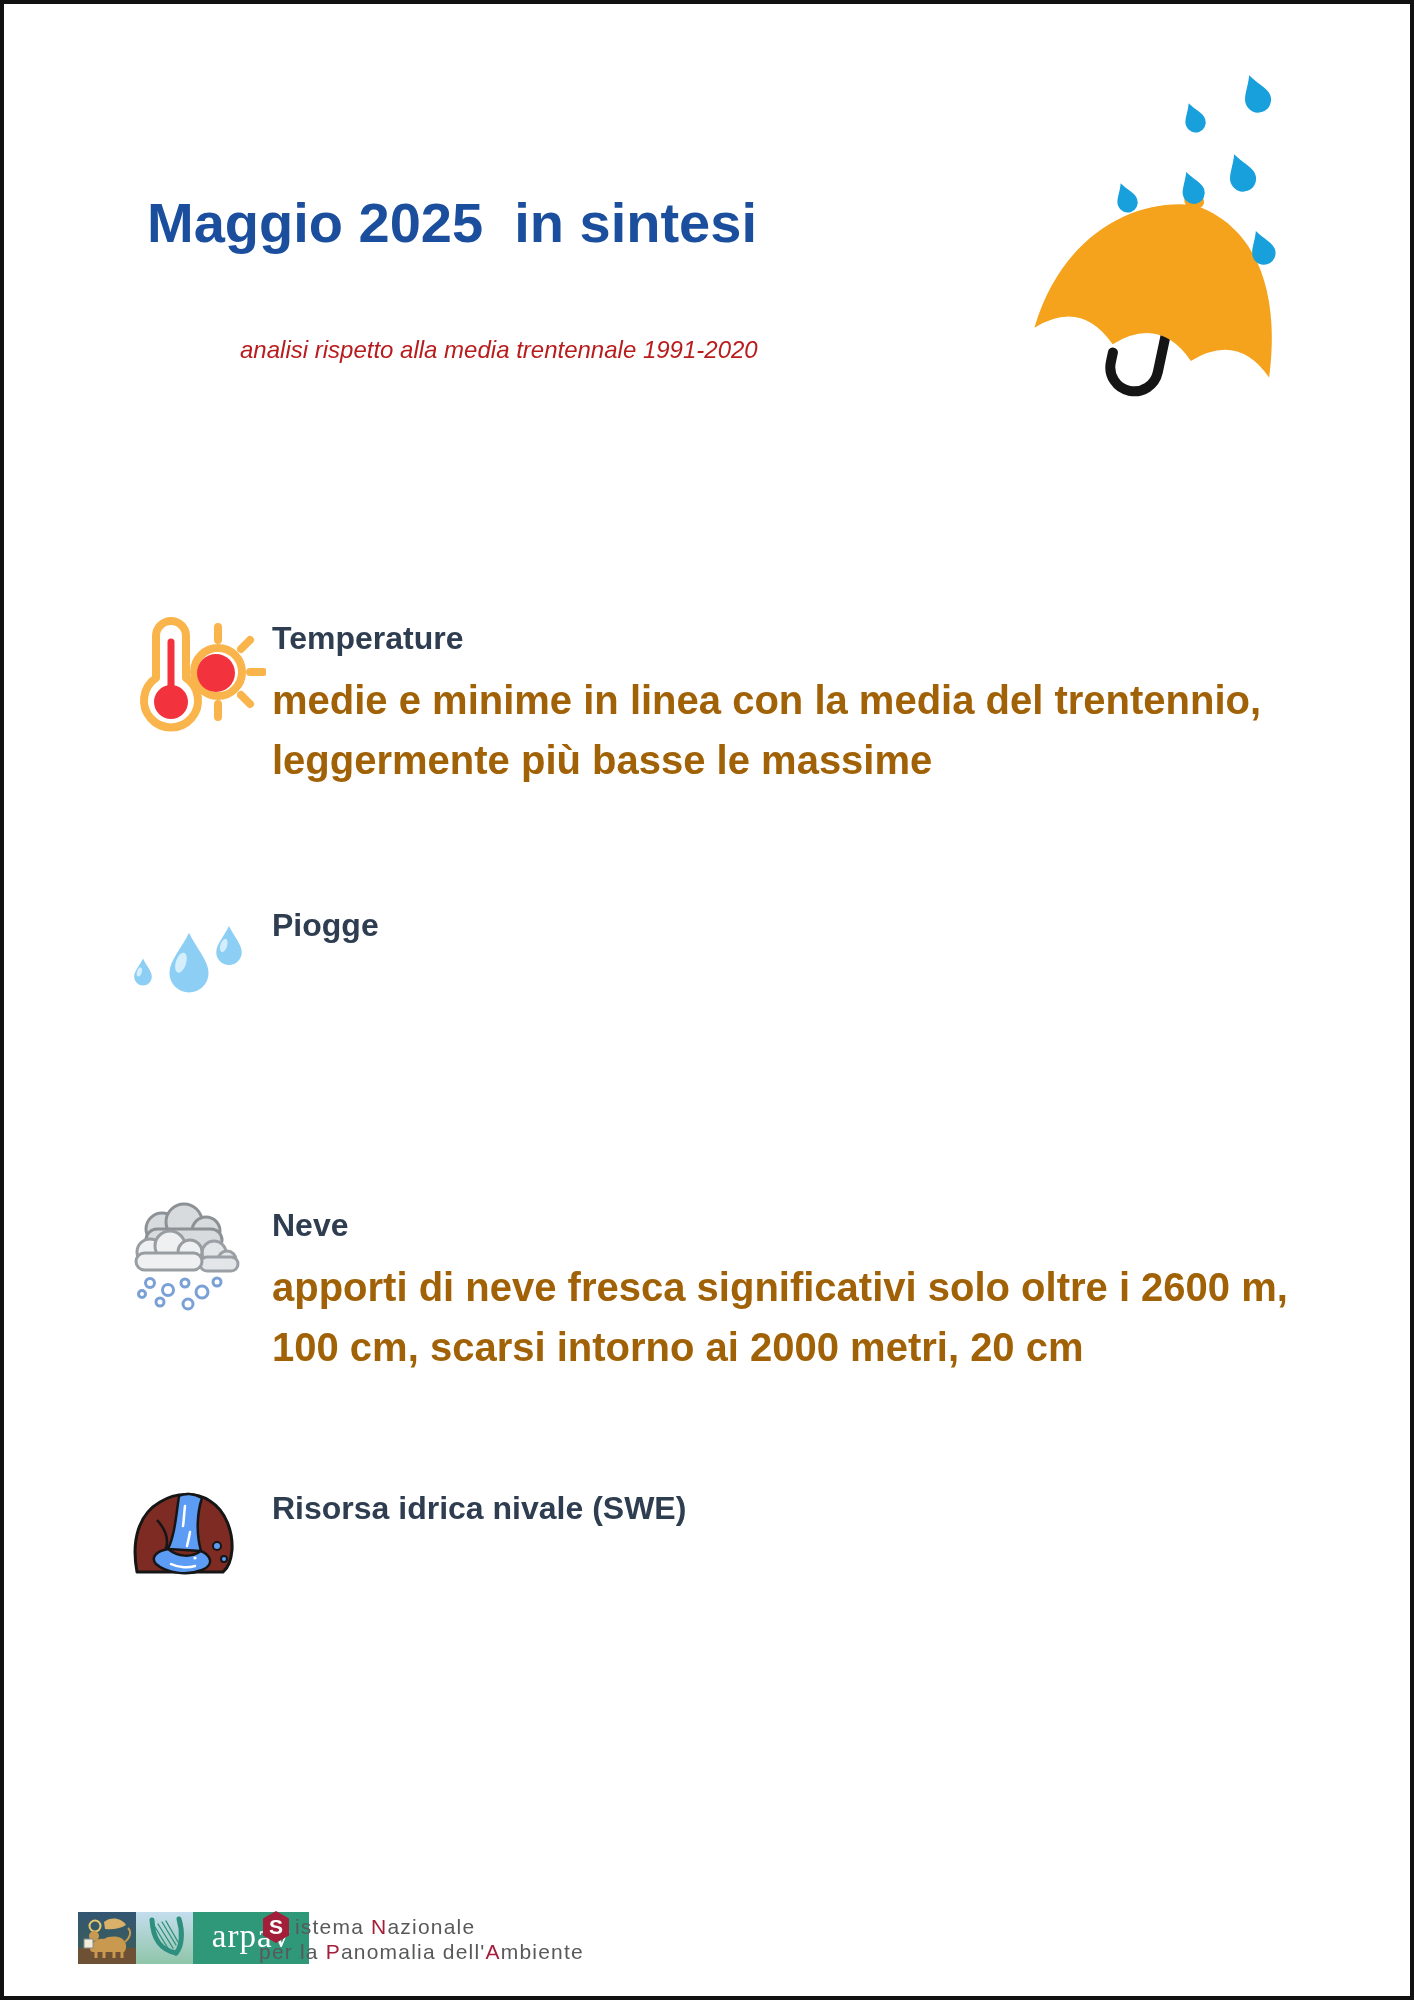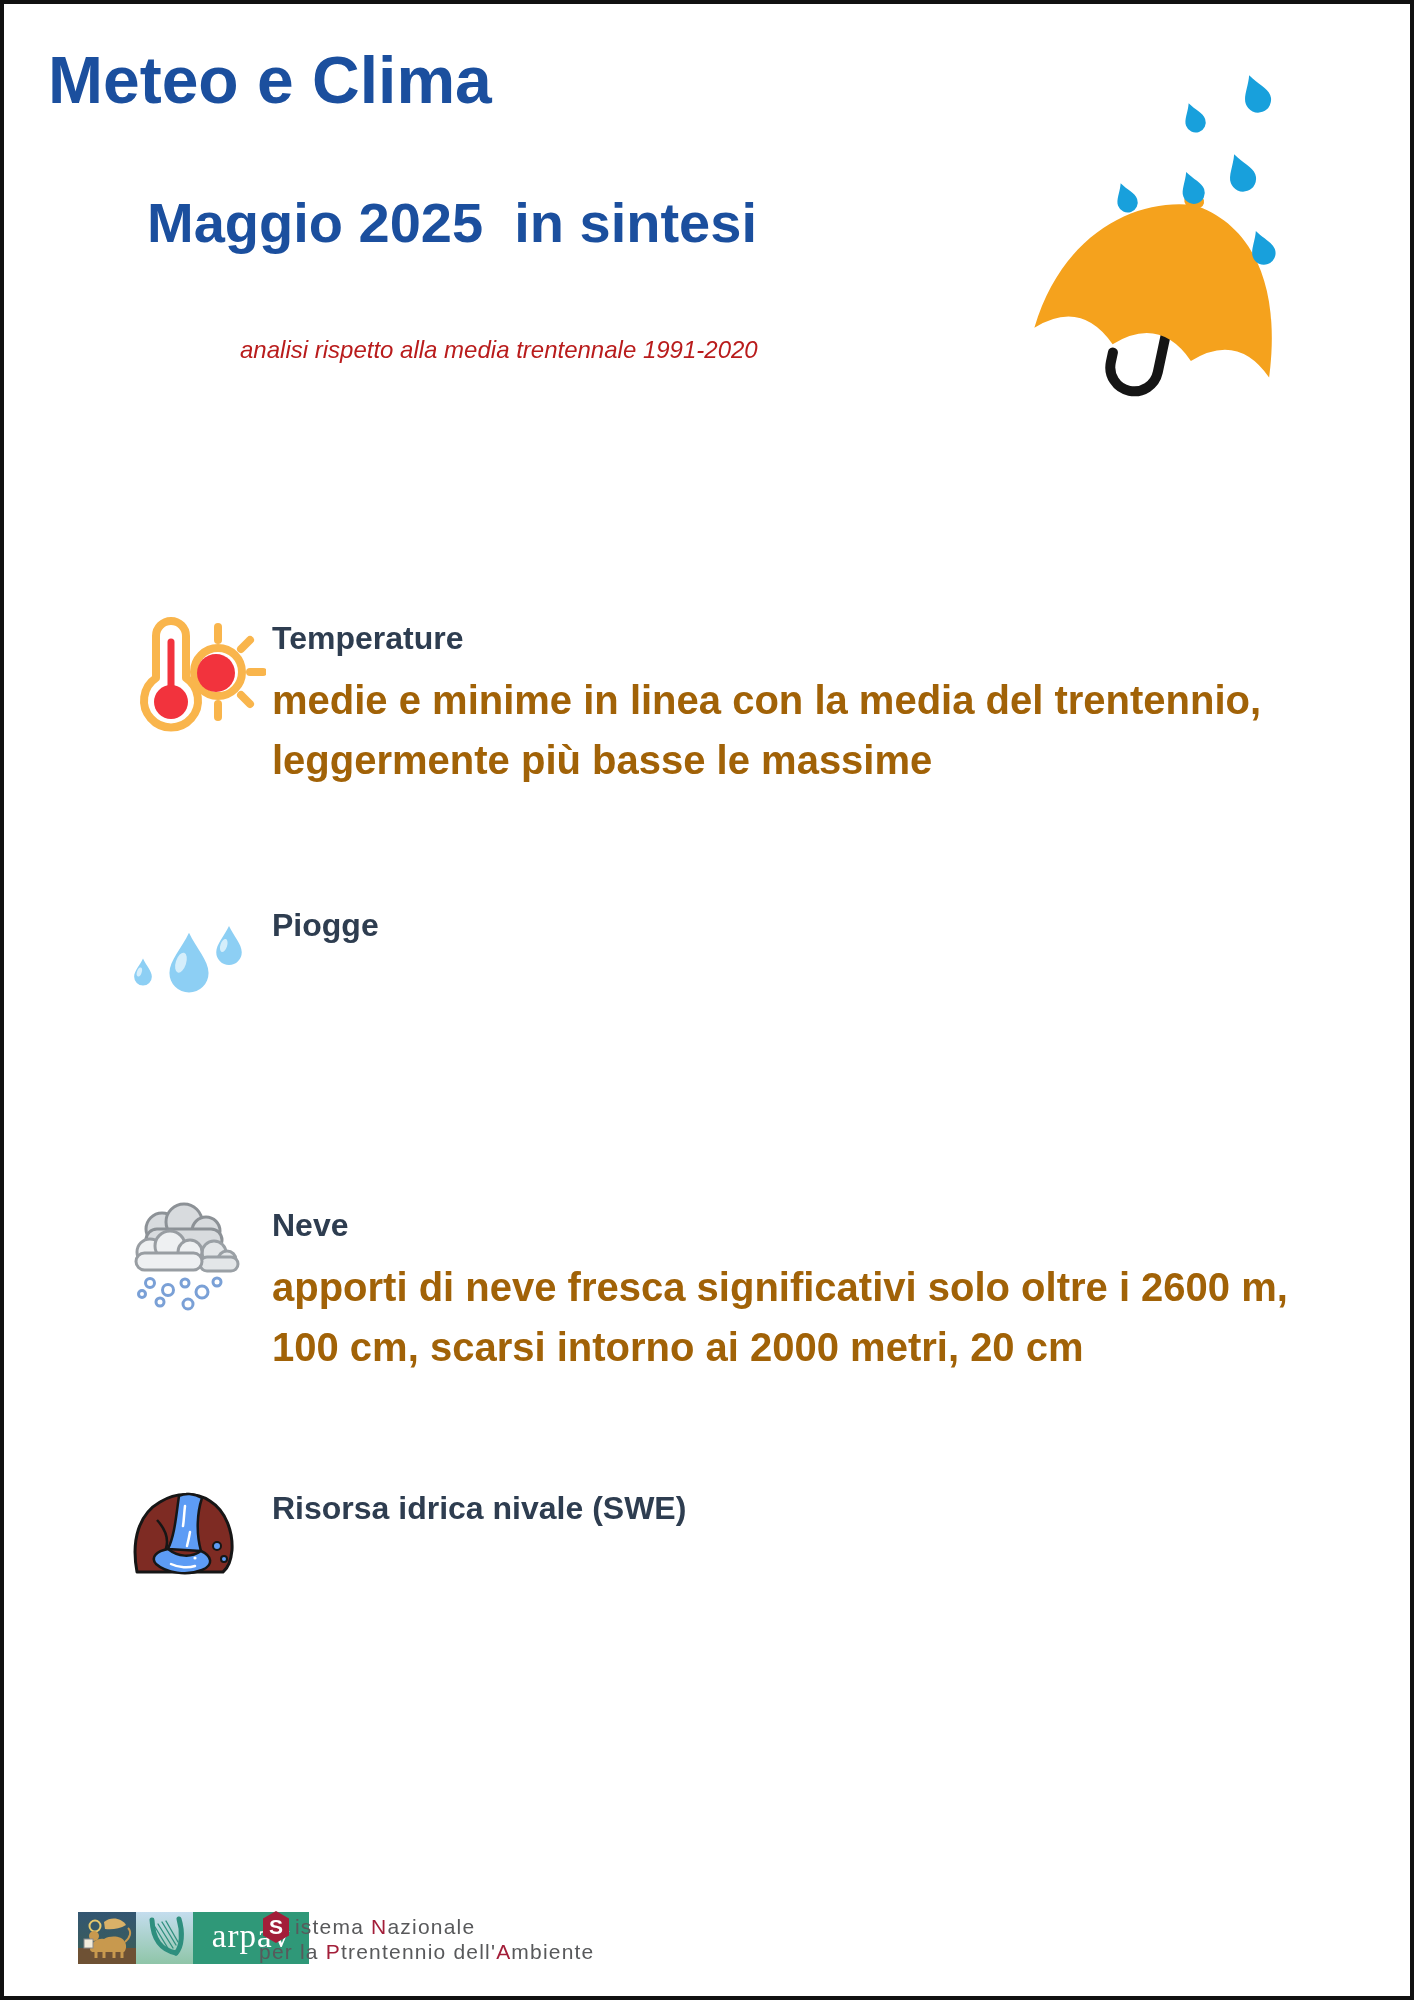--- a/index.html
+++ b/index.html
@@ -52,21 +52,20 @@
   .snpa-line{position:absolute;font-size:21px;letter-spacing:1.2px;color:#58595B;white-space:pre;}
   .snpa-line1{left:38px;top:7px;}
   .snpa-line2{left:2px;top:32px;}
   .snpa-cap{color:#A31E39;}
 </style>
 </head>
 <body>
 
 <div class="page">
 
-  <div class="page-title">Meteo e Clima</div>
   <div class="page-subtitle">Maggio 2025  in sintesi</div>
   <div class="analysis-note">analisi rispetto alla media trentennale 1991-2020</div>
 
   <div class="umbrella-box">
     <svg width="380" height="360" viewBox="0 0 380 360">
       <g transform="rotate(12 170 240)">
         <path d="M170,165 L170,318 A24,24 0 0 1 122,318 L122,308" fill="none" stroke="#151515" stroke-width="10" stroke-linecap="round"></path>
         <path d="M40,300 Q80,262 120,300 Q160,262 200,300 Q240,262 280,300
                  C272,200 226,152 170,147 C114,152 48,200 40,300 Z" fill="#F5A21D"></path>
         <ellipse cx="170" cy="143" rx="10" ry="8" fill="#F5A21D"></ellipse>
@@ -249,18 +248,18 @@
     </div>
 
     <div class="snpa-logo">
       <span class="snpa-hex">
         <svg width="30" height="34" viewBox="0 0 30 34">
           <polygon points="15,1 28,8.5 28,25.5 15,33 2,25.5 2,8.5" fill="#A31E39"></polygon>
           <text x="15" y="24" text-anchor="middle" font-family="Liberation Sans, sans-serif" font-size="21" font-weight="bold" fill="#ffffff">S</text>
         </svg>
       </span>
       <div class="snpa-line snpa-line1"><span>istema </span><span class="snpa-cap">N</span><span>azionale</span></div>
-      <div class="snpa-line snpa-line2"><span>per la </span><span class="snpa-cap">P</span><span>trentennio dell'</span><span class="snpa-cap">A</span><span>mbiente</span></div>
+      <div class="snpa-line snpa-line2"><span>per la </span><span class="snpa-cap">P</span><span>anomalia dell'</span><span class="snpa-cap">A</span><span>mbiente</span></div>
     </div>
 
   </div>
 
 </div>
 
 </body></html>

